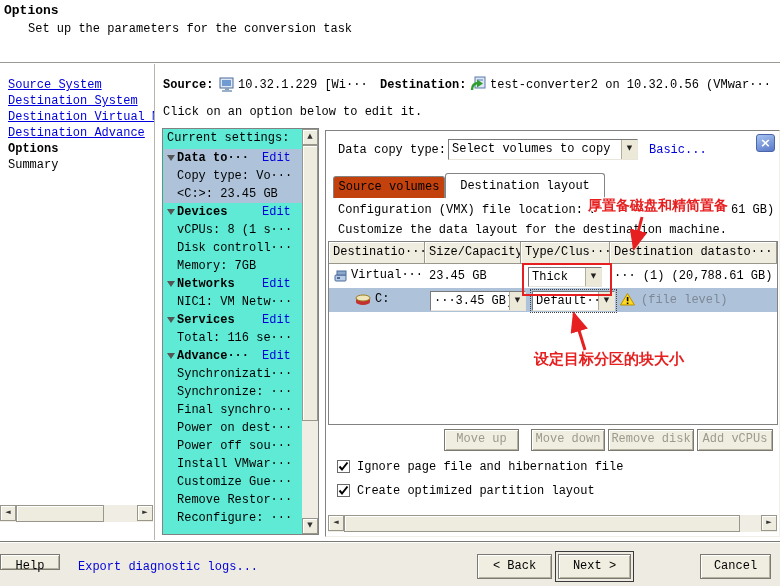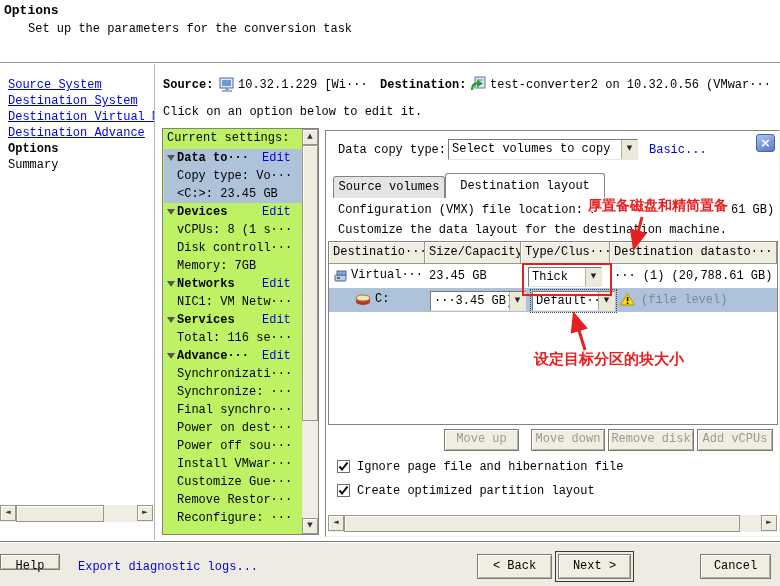--- a/index.html
+++ b/index.html
@@ -17,21 +17,21 @@
   .vdiv{position:absolute;left:154px;top:64px;width:0;height:476px;border-left:1px solid #b8b6ac;border-right:1px solid #fff;}
 
   
   .sbar{position:absolute;background:#efede4;}
   .sb-btn{position:absolute;width:16px;height:16px;background:#eeecdf;border:1px solid #99978b;
           box-shadow:inset 1px 1px 0 #fff;box-sizing:border-box;text-align:center;line-height:13px;
           font-family:"DejaVu Sans",sans-serif;font-size:7px;color:#333;cursor:pointer;}
   .sb-thumb{position:absolute;background:#eeecdf;border:1px solid #99978b;box-shadow:inset 1px 1px 0 #fff;box-sizing:border-box;cursor:pointer;}
 
   
-  .settings{position:absolute;left:162px;top:128px;width:157px;height:407px;background:#bef264;
+  .settings{position:absolute;left:162px;top:128px;width:157px;height:407px;background:#5eead4;
             border:1px solid #828282;box-sizing:border-box;}
   .s-title{position:absolute;left:4px;top:2px;}
   .s-list{position:absolute;left:1px;top:20px;width:138px;}
   .s-item{position:relative;height:18px;line-height:18px;white-space:nowrap;overflow:hidden;}
   .s-item.selected{background:var(--sel,#aec3da);}
   .s-item .tri{position:absolute;left:3px;top:6px;width:0;height:0;
                border-left:4px solid transparent;border-right:4px solid transparent;border-top:6px solid #555;}
   .s-item .s-label{position:absolute;left:13px;}
   .s-item.section .s-label{font-weight:bold;}
   .s-item .edit{position:absolute;left:98px;}
@@ -41,21 +41,21 @@
         border:1px solid;border-color:#828282 #f2f0e8 #f2f0e8 #828282;box-sizing:content-box;}
   .close-x{position:absolute;left:430px;top:3px;width:19px;height:18px;border-radius:3px;
            background:linear-gradient(160deg,#a8c4f2,#5878c8);border:1px solid #4a66a8;box-sizing:border-box;
            color:#fff;font-weight:bold;font-family:"DejaVu Sans",sans-serif;font-size:13px;line-height:15px;text-align:center;cursor:pointer;}
   .combo{position:absolute;background:#fff;border:1px solid;border-color:#7a7a7a #e8e6da #e8e6da #7a7a7a;box-sizing:border-box;cursor:pointer;}
   .combo .combo-txt{position:absolute;left:3px;top:0;line-height:18px;white-space:nowrap;overflow:hidden;right:15px;}
   .combo .combo-btn{position:absolute;right:0;top:0;bottom:0;width:15px;background:#ece9d8;border-left:1px solid #b0aea0;
                     font-family:"DejaVu Sans",sans-serif;font-size:7px;color:#222;text-align:center;line-height:17px;}
   .combo.focusd{outline:1px dotted #444;outline-offset:1px;}
   .tab{position:absolute;box-sizing:border-box;border:1px solid #848484;border-bottom:none;border-radius:3px 3px 0 0;
-       background:#e5e5e5;text-align:center;line-height:20px;cursor:pointer;}
+       background:#c2410c;text-align:center;line-height:20px;cursor:pointer;}
   .tab.active{background:#fff;line-height:24px;z-index:2;}
 
   .dtable{position:absolute;left:2px;top:110px;width:450px;height:184px;background:#fff;
           border:1px solid #828282;box-sizing:border-box;}
   .th{position:absolute;top:0;height:22px;box-sizing:border-box;background:#efede0;
       border-right:1px solid #99978b;border-bottom:1px solid #99978b;box-shadow:inset 1px 1px 0 #fff;
       line-height:21px;padding-left:4px;white-space:nowrap;overflow:hidden;}
   .drow{position:absolute;left:0;width:448px;height:24px;}
   .drow.selected{background:var(--sel,#aec3da);}
   .gray{color:#7e8896;}

